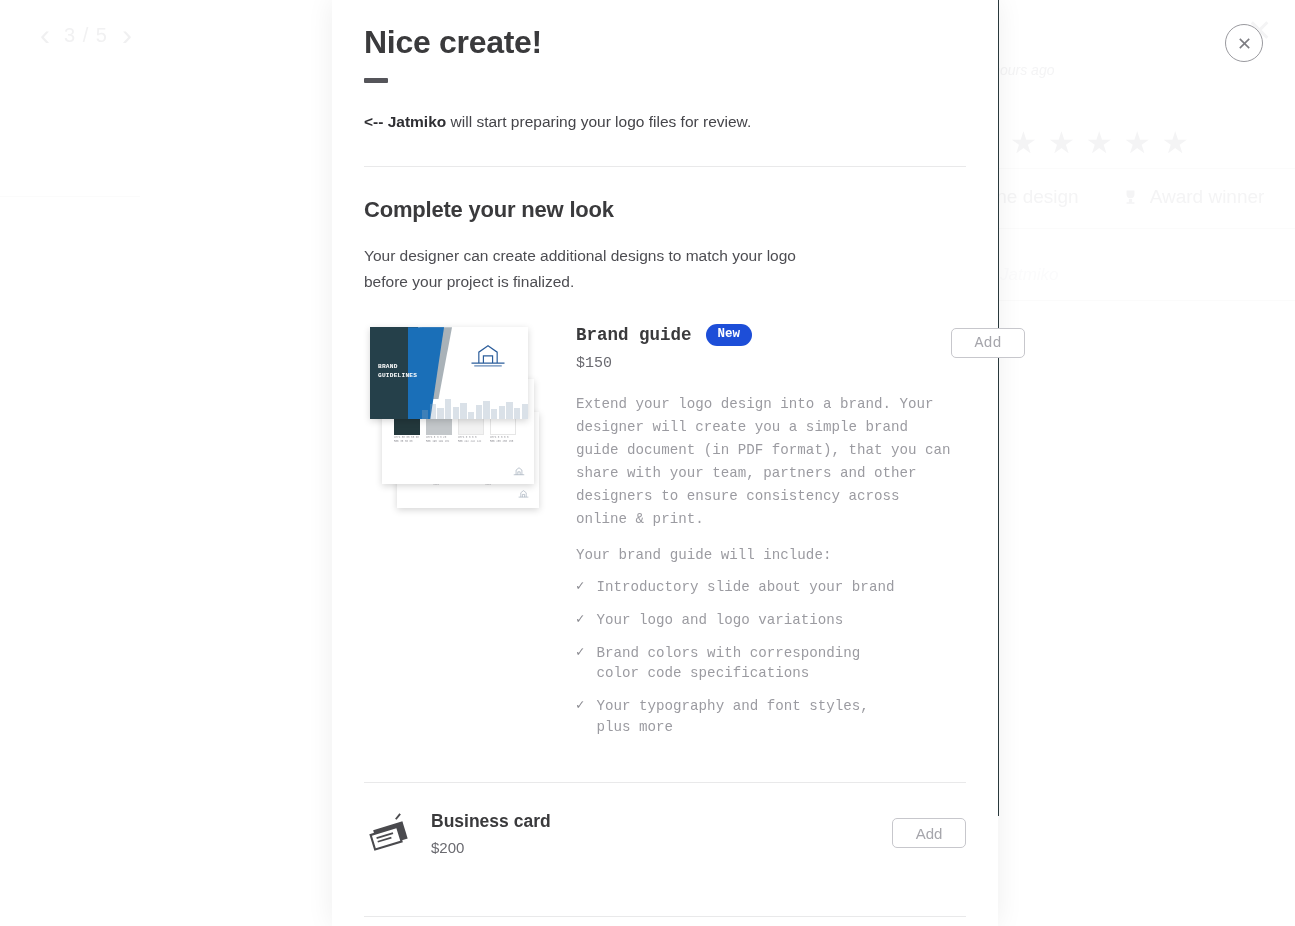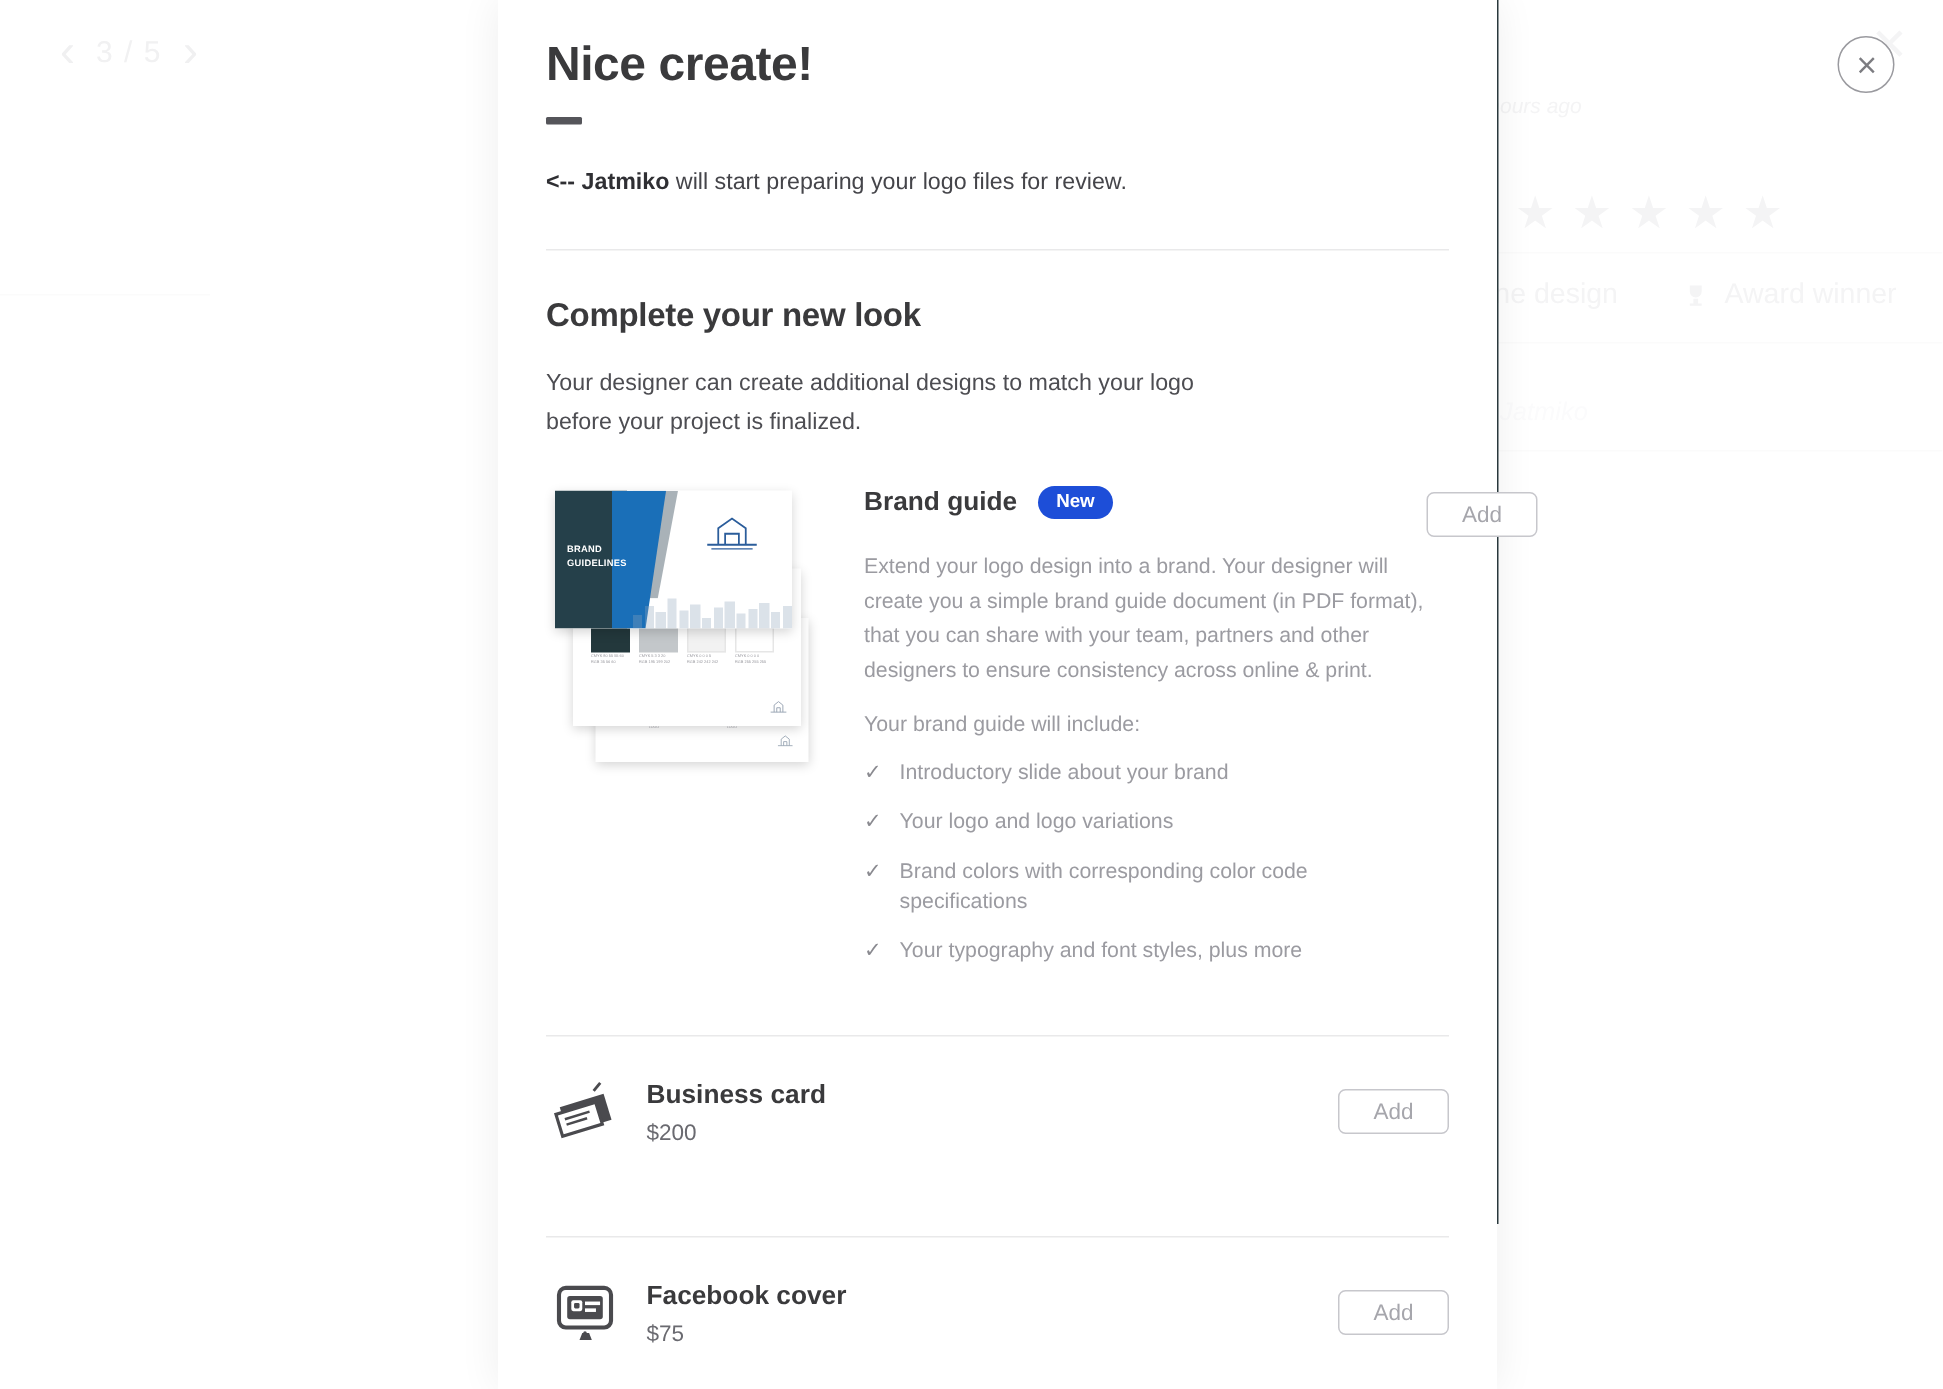--- a/index.html
+++ b/index.html
@@ -63,21 +63,21 @@
 
   .intro { margin: 26px 0 16px 16px; width: 392px; font-size: 15.5px; line-height: 1.62; color: #45454a; }
   .intro b { font-weight: 700; color: #2f2f33; }
 
   .divider { margin: 32px 16px 0 16px; height: 1px; background: #e9e9ea; }
 
   .h2 { margin: 30px 0 0 16px; font-size: 22px; font-weight: 700; color: #3a3a3c; letter-spacing: -.2px; }
   .sub { margin: 20px 0 0 16px; width: 450px; font-size: 15.5px; line-height: 1.65; color: #4d4d52; }
 
   
-  .prod { display: flex; margin: 30px 16px 0 16px; }
+  .prod { display: flex; margin: 30px 16px 0 16px; font-family: Liberation Mono, monospace; }
   .prod-thumb { width: 196px; flex: 0 0 196px; position: relative; height: 230px; }
   .prod-body { flex: 1; padding-left: 16px; }
   .prod-head { display: flex; align-items: center; gap: 14px; }
   .prod-title { font-size: 17.5px; font-weight: 700; color: #3a3a3c; }
   .badge {
     background: #1d4ed8; color: #fff; font-size: 12.5px; font-weight: 700;
     padding: 4px 12px 5px; border-radius: 11px; line-height: 1;
   }
   .price { margin-top: 9px; font-size: 15px; color: #6a6a70; }
   .desc { margin-top: 21px; width: 375px; font-size: 14.2px; line-height: 1.62; color: #9b9ba1; }
@@ -349,20 +349,21 @@
             </div>
           </div>
 
         </div>
 
         <div class="prod-body">
           <div class="prod-head">
             <span class="prod-title">Brand guide</span>
             <span class="badge">New</span>
           </div>
+          <div class="price">$150</div>
           <p class="desc">Extend your logo design into a brand. Your designer will create you a simple brand guide document (in PDF format), that you can share with your team, partners and other designers to ensure consistency across online &amp; print.</p>
           <div class="desc2">Your brand guide will include:</div>
           <ul class="checks">
             <li>
               <span class="ck">✓</span>
               <span>Introductory slide about your brand</span>
             </li>
             <li>
               <span class="ck">✓</span>
               <span>Your logo and logo variations</span>

